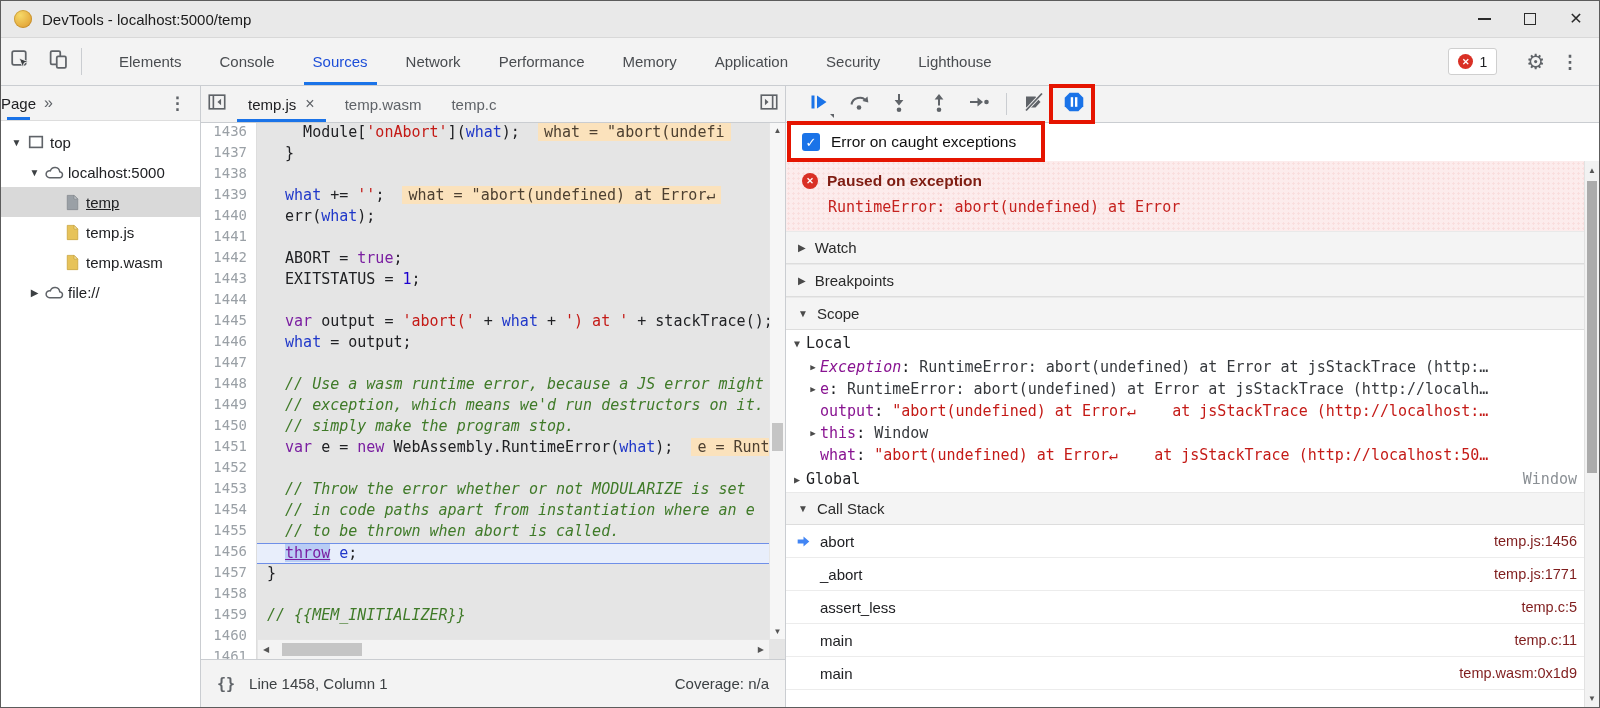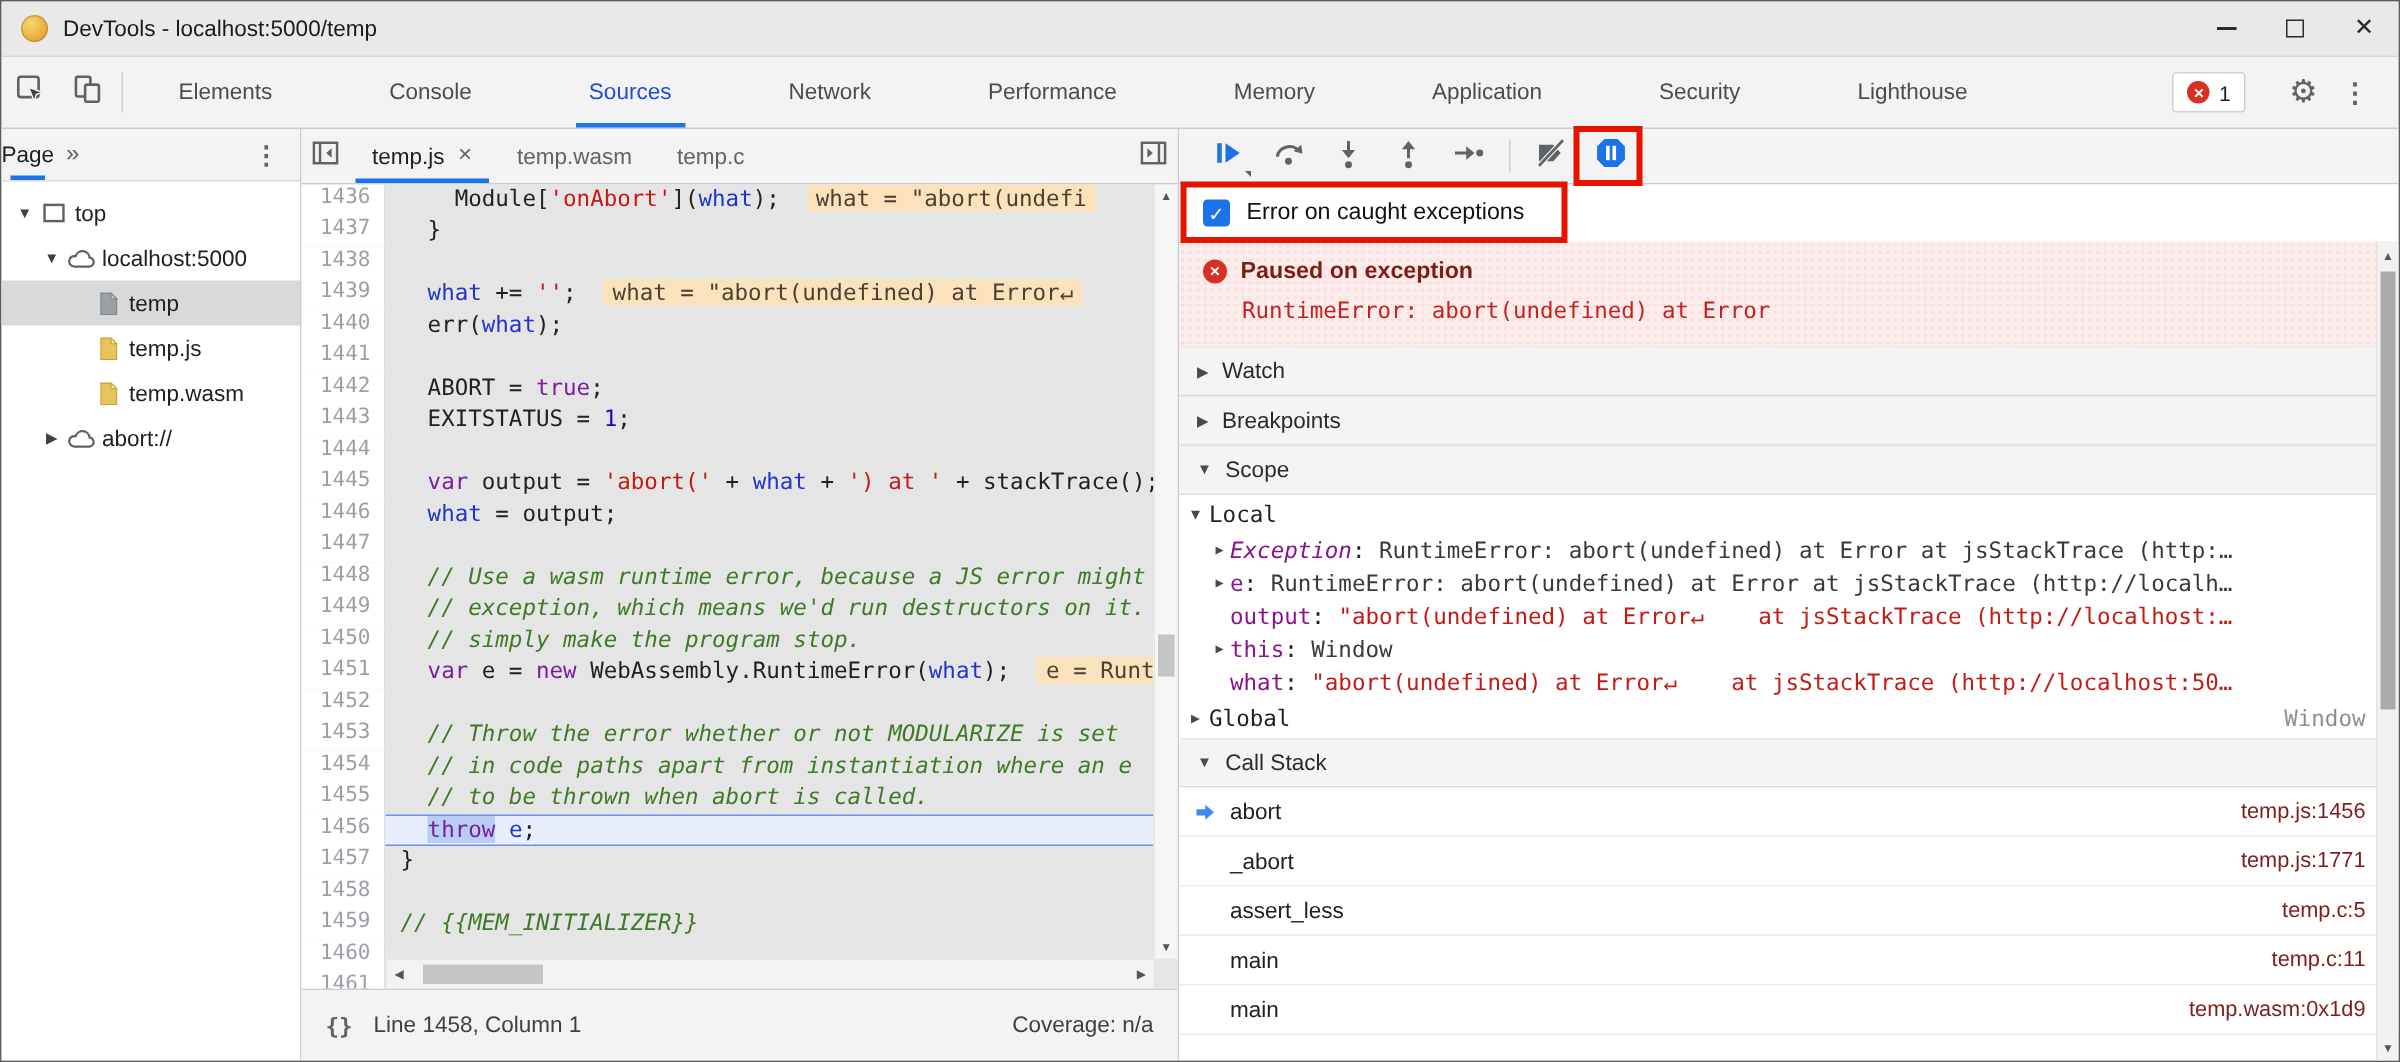--- a/index.html
+++ b/index.html
@@ -15,21 +15,21 @@
   .win-controls{margin-left:auto;display:flex;height:100%;}
   .wc{width:46px;display:flex;align-items:center;justify-content:center;color:#2b2b2b;}
   .wc-min-glyph{width:13px;height:2px;background:#2b2b2b;}
   .wc-max-glyph{width:12px;height:12px;border:1.5px solid #2b2b2b;}
   .wc-close-glyph{font-size:16px;line-height:1;}
   
   .toolbar{position:absolute;left:0;top:37px;right:0;height:48px;background:#f3f3f3;
     border-bottom:1px solid #cacdd1;display:flex;align-items:stretch;}
   .tool-btn{width:38px;display:flex;align-items:center;justify-content:center;}
   .vdiv{width:1px;background:#cacdd1;margin:10px 4px;}
-  .mtabs{display:flex;align-items:stretch;margin-left:14px;gap:40px;}
+  .mtabs{display:flex;align-items:stretch;margin-left:14px;}
   .mtab{position:relative;display:flex;align-items:center;padding:0 19px;font-size:15px;color:#494c50;}
   .mtab.active{color:#1d4ed8;}
   .mtab.active::after{content:"";position:absolute;left:10px;right:10px;bottom:0;height:3px;background:#1a73e8;}
   .toolbar-right{margin-left:auto;display:flex;align-items:center;padding-right:8px;}
   .err-badge{display:flex;align-items:center;gap:6px;border:1px solid #cfcfcf;border-radius:3px;
     background:#fff;height:27px;padding:0 9px;margin-right:10px;}
   .err-circle{width:15px;height:15px;border-radius:50%;background:#d93025;color:#fff;font-size:9px;
     display:flex;align-items:center;justify-content:center;font-weight:bold;}
   .err-count{font-size:14px;color:#202124;}
   .gear{font-size:21px;color:#5f6368;padding:0 10px;}
@@ -62,21 +62,21 @@
   .line{display:flex;height:21px;line-height:21px;white-space:pre;}
   .ln{width:56px;flex-shrink:0;text-align:right;padding-right:9px;color:#9aa0a6;
     font:14px "DejaVu Sans Mono",monospace;border-right:1px solid #ddd;background:#fff;}
   .lc{flex:1;padding-left:10px;font:15px "DejaVu Sans Mono",monospace;color:#202124;overflow:hidden;}
   .lc.hl{background:#e8eefb;border-top:1px solid #6f8fe8;border-bottom:1px solid #6f8fe8;line-height:19px;}
   .tk-k{color:#7a1ea1;}
   .tk-v{color:#1f37c9;}
   .tk-s{color:#c41a16;}
   .tk-c{color:#3f7a28;font-style:italic;}
   .tk-n{color:#1c00cf;}
-  .tk-k.sel,.sel{background:#b9cdf5;}
+  .tk-k.sel,.sel{background:#b9cdf5;text-decoration:underline;}
   .widget{display:inline-block;background:#fbe2bc;color:#4d4031;margin-left:18px;padding:0 6px;}
   .vscroll{position:absolute;top:0;right:0;bottom:20px;width:16px;background:#f6f6f6;border-left:1px solid #e6e6e6;}
   .vthumb{position:absolute;left:2px;right:2px;top:300px;height:28px;background:#c5c5c5;}
   .sarrow{position:absolute;left:0;right:0;text-align:center;font-size:8px;color:#555;}
   .hscroll{position:absolute;left:57px;right:16px;bottom:0;height:20px;background:#f3f3f3;border-top:1px solid #e6e6e6;}
   .hthumb{position:absolute;top:3px;height:13px;left:24px;width:80px;background:#c5c5c5;}
   .harrow{position:absolute;top:0;bottom:0;display:flex;align-items:center;font-size:8px;color:#555;}
   .edstatus{height:48px;background:#f3f3f3;border-top:1px solid #cacdd1;display:flex;align-items:center;font-size:15px;color:#3c4043;}
   .pp-icon{font:bold 15px "DejaVu Sans Mono",monospace;color:#5f6368;padding:0 14px 0 16px;}
   .coverage{margin-left:auto;padding-right:16px;}
@@ -253,21 +253,21 @@
             </span>
             <span class="tlabel">temp.wasm</span>
           </div>
           <div class="trow" style="padding-left: 26px;">
             <span class="tarrow">▶</span>
             <span class="ticon">
               <svg viewBox="0 0 24 20" width="21" height="18">
                 <path d="M6.5 16.5 a4 4 0 1 1 .8-7.9 A5.5 5.5 0 0 1 18 9.7 a3.4 3.4 0 0 1 -.6 6.8 z" fill="none" stroke="#5f6368" stroke-width="1.7"></path>
               </svg>
             </span>
-            <span class="tlabel">abort://</span>
+            <span class="tlabel">file://</span>
           </div>
         </div>
     </div>
 
     <div class="edcol">
       <div class="edtabs">
         <div class="ednav">
             <span id="ic-navl"><svg viewBox="0 0 22 22" width="20" height="20">
                 <rect x="2.5" y="3.5" width="17" height="15" fill="none" stroke="#5f6368" stroke-width="1.8"></rect>
                 <line x1="7" y1="3.5" x2="7" y2="18.5" stroke="#5f6368" stroke-width="1.8"></line>

